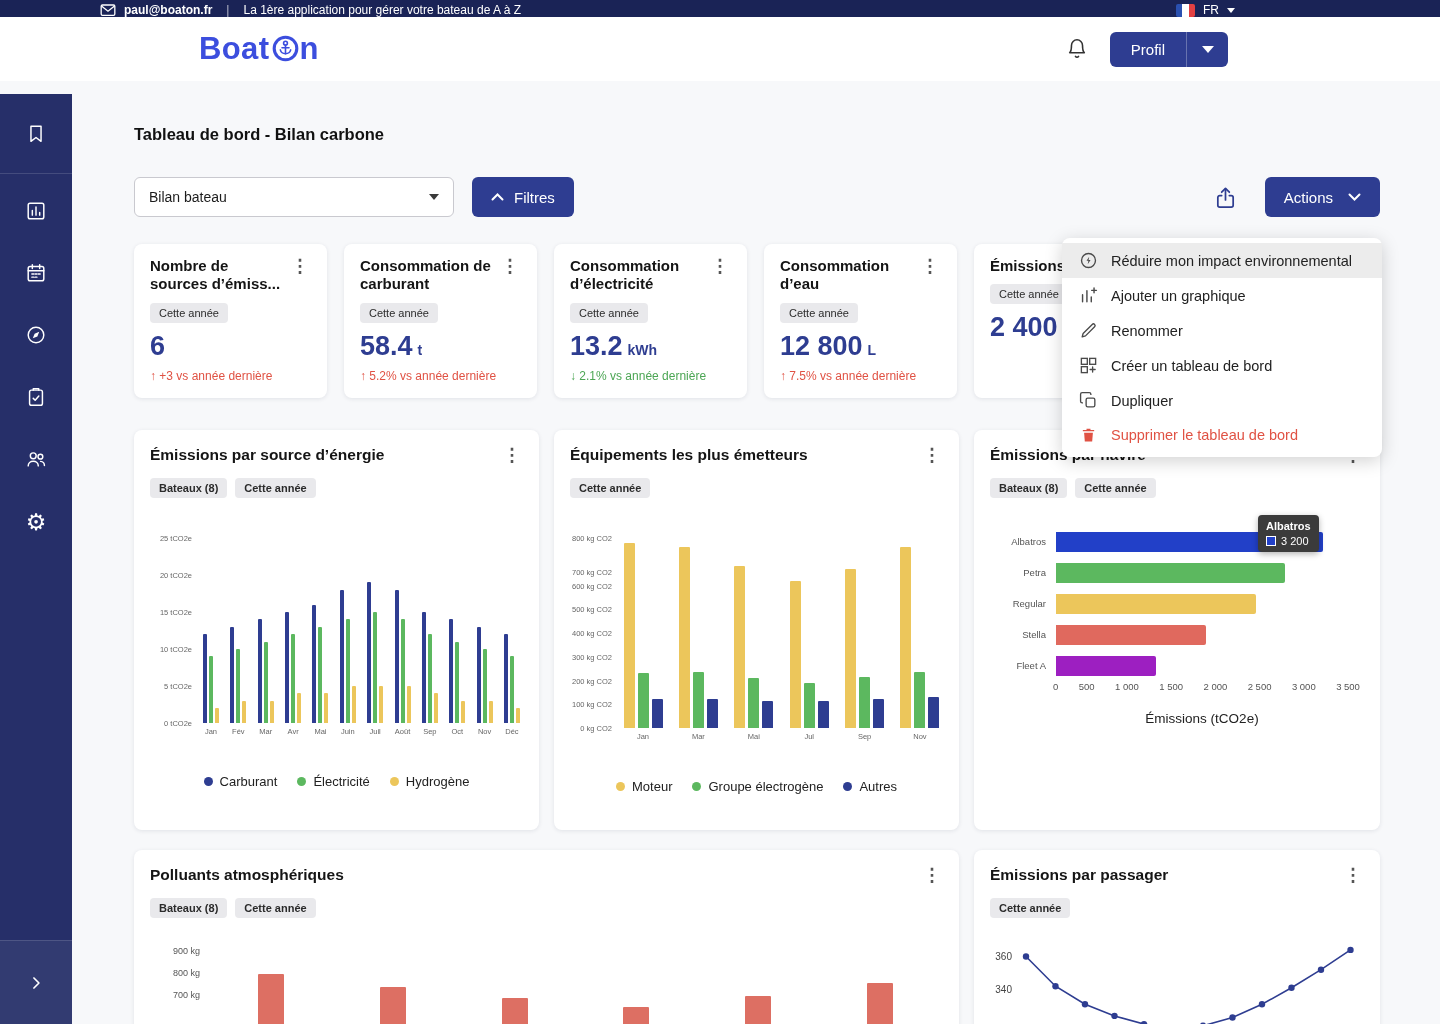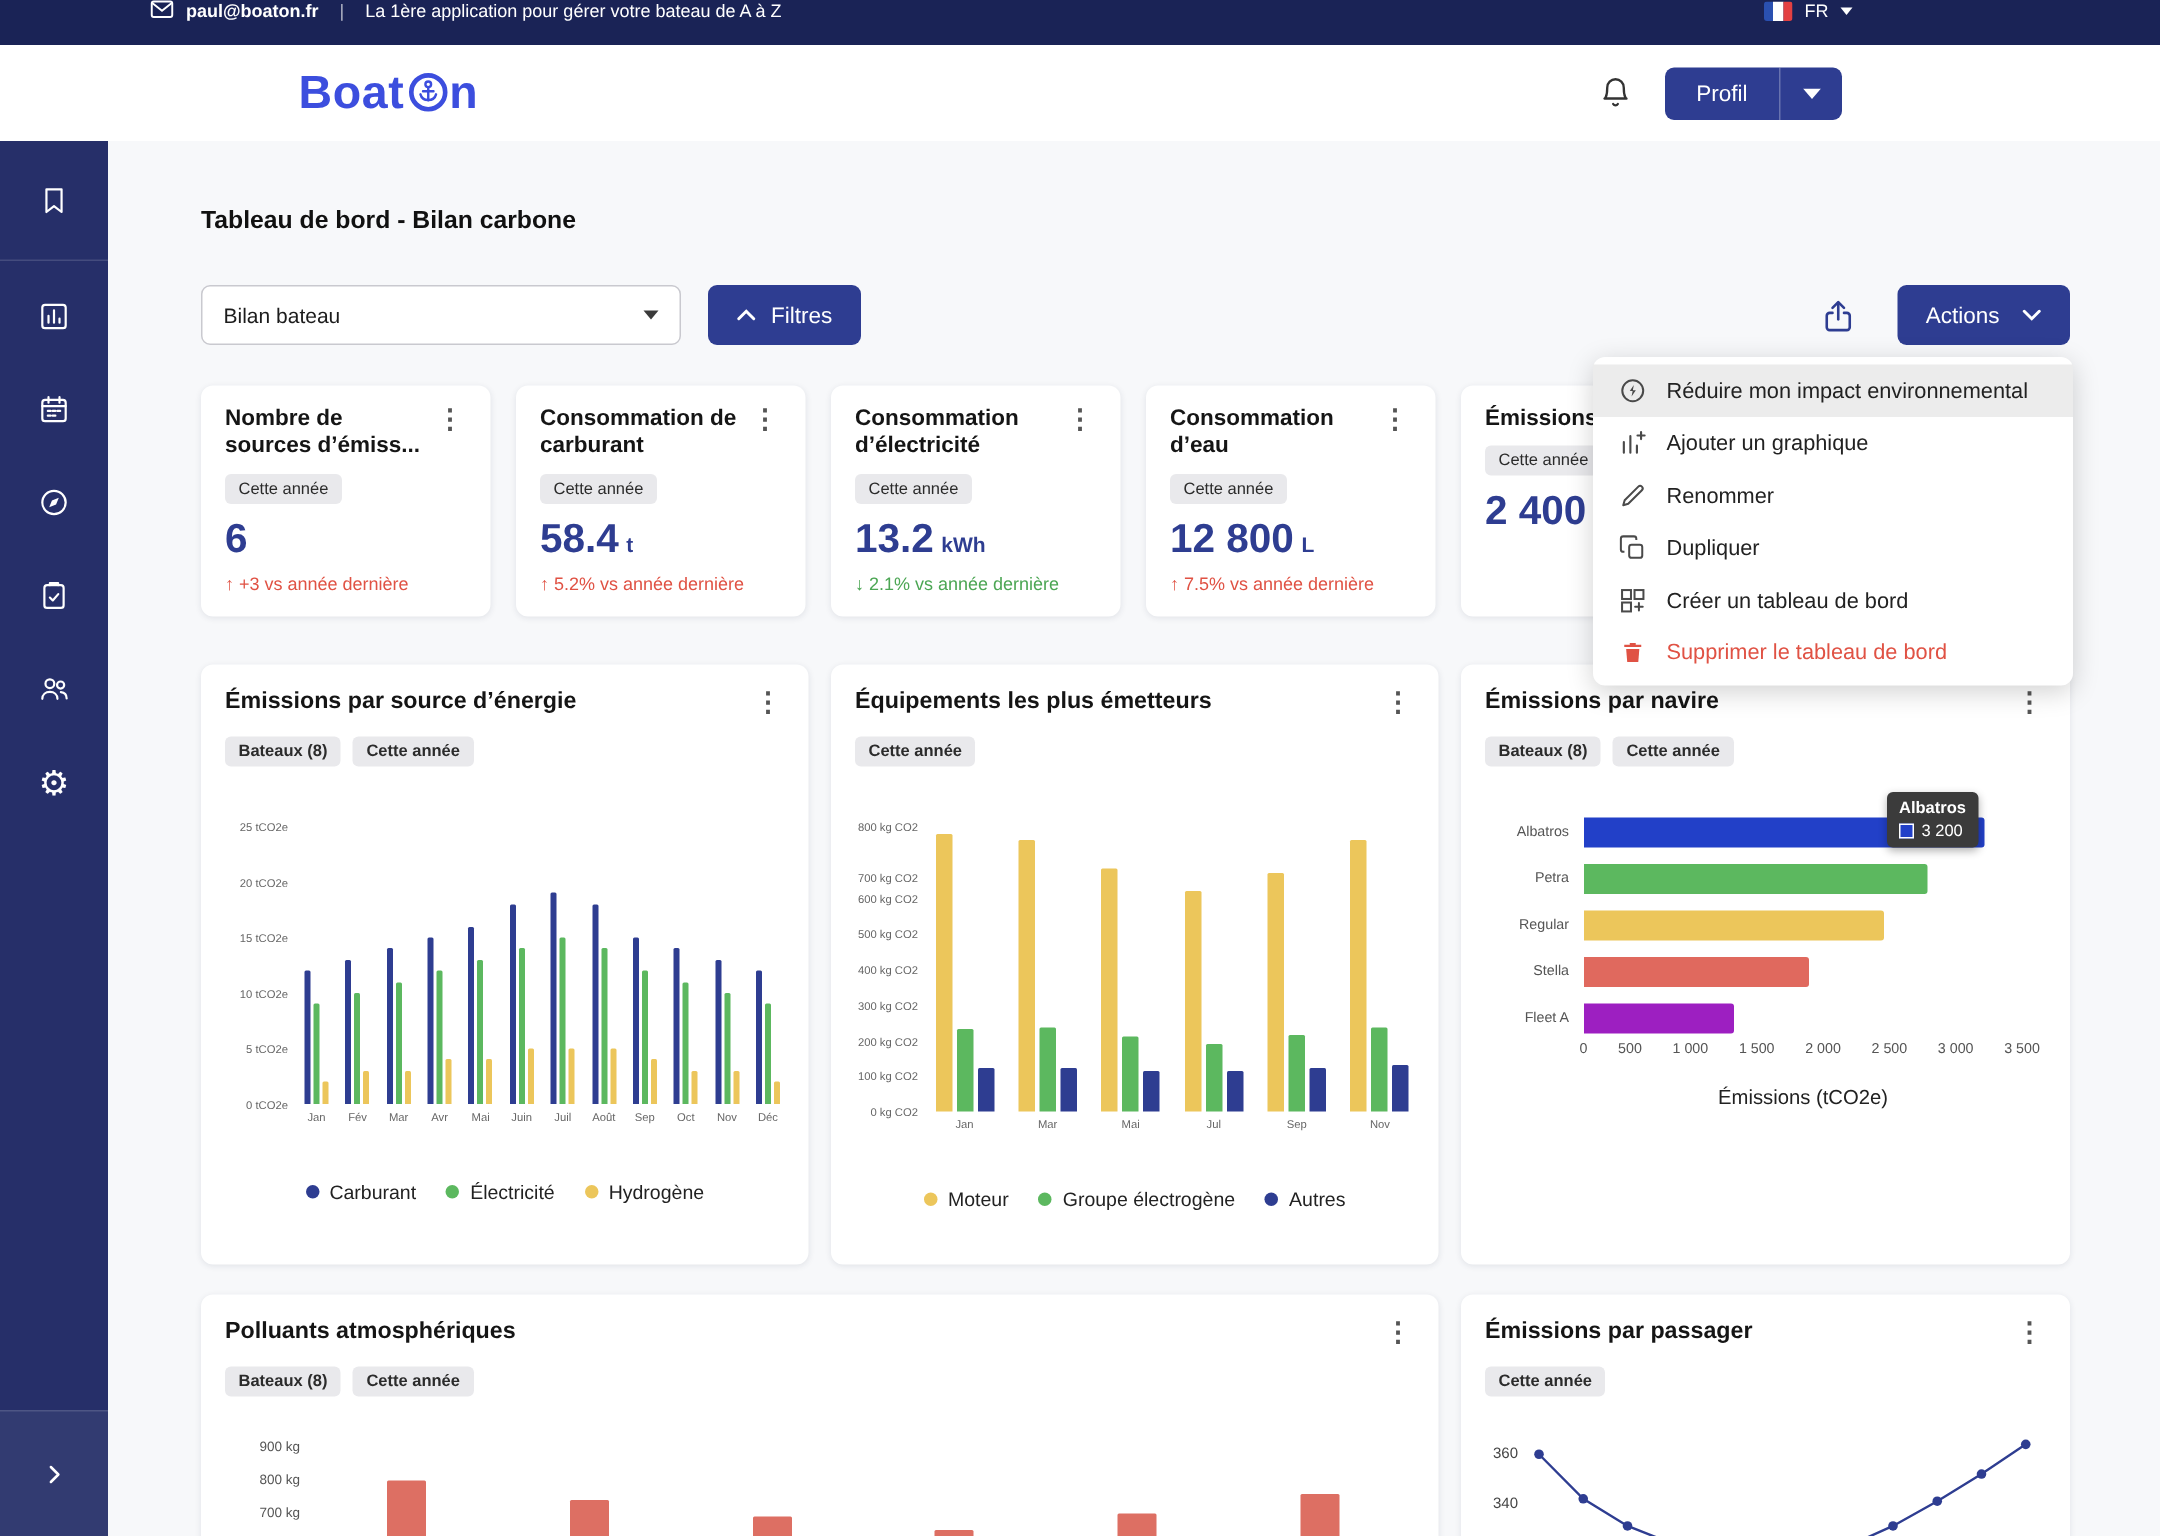--- a/index.html
+++ b/index.html
@@ -1,19 +1,19 @@
 <!DOCTYPE html>
 <html><head>
 <meta charset="utf-8">
 <style>
   html,body{margin:0;padding:0;}
   body{width:1440px;height:1024px;overflow:hidden;position:relative;font-family:"Liberation Sans",sans-serif;background:#f7f8fa;color:#1c1c1c;}
 
   
-  .topbar{height:30px;background:#1a2356;display:flex;align-items:flex-start;padding-left:100px;padding-right:205px;box-sizing:border-box;color:#fff;font-size:12px;}
+  .topbar{height:17px;background:#1a2356;display:flex;align-items:flex-end;padding-left:100px;padding-right:205px;box-sizing:border-box;color:#fff;font-size:12px;}
   .mail-icon{display:flex;margin-right:8px;}
   .topbar-email{font-weight:bold;cursor:pointer;}
   .topbar-sep{margin:0 14px;color:rgba(255,255,255,.65);}
   .topbar-right{margin-left:auto;display:flex;align-items:center;gap:8px;cursor:pointer;}
   .flag{width:19px;height:13px;border-radius:2px;overflow:hidden;display:flex;}
   .flag i{flex:1;}
   .flag .fb{background:#2a50b0}.flag .fw{background:#fff}.flag .fr{background:#e34042}
   .caret-down-white{width:0;height:0;border-left:4.5px solid transparent;border-right:4.5px solid transparent;border-top:5.5px solid #fff;}
 
   
@@ -709,38 +709,38 @@
   <div class="menu-item">
     <span class="mi-icon">
       <svg width="19" height="19" viewBox="0 0 24 24" fill="none" stroke="#4a4a4a" stroke-width="1.7" stroke-linejoin="round">
           <path d="M4 20l1.2-4.2L16.7 4.3a2.1 2.1 0 0 1 3 3L8.2 18.8 4 20z"></path>
         </svg>
     </span>
     <span class="mi-label">Renommer</span>
   </div>
   <div class="menu-item">
     <span class="mi-icon">
-      <svg width="19" height="19" viewBox="0 0 24 24" fill="none" stroke="#4a4a4a" stroke-width="1.7" stroke-linejoin="round">
-          <rect x="9" y="9" width="11" height="11" rx="2"></rect>
-          <path d="M5 15H4a2 2 0 0 1-2-2V4a2 2 0 0 1 2-2h9a2 2 0 0 1 2 2v1"></path>
-        </svg>
-    </span>
-    <span class="mi-label">Dupliquer</span>
-  </div>
-  <div class="menu-item">
-    <span class="mi-icon">
       <svg width="19" height="19" viewBox="0 0 24 24" fill="none" stroke="#4a4a4a" stroke-width="1.7">
           <rect x="3" y="3" width="7.5" height="7.5"></rect>
           <rect x="13.5" y="3" width="7.5" height="7.5"></rect>
           <rect x="3" y="13.5" width="7.5" height="7.5"></rect>
           <path d="M17.2 13.8v6.4M14 17h6.4" stroke-linecap="round"></path>
         </svg>
     </span>
     <span class="mi-label">Créer un tableau de bord</span>
   </div>
+  <div class="menu-item">
+    <span class="mi-icon">
+      <svg width="19" height="19" viewBox="0 0 24 24" fill="none" stroke="#4a4a4a" stroke-width="1.7" stroke-linejoin="round">
+          <rect x="9" y="9" width="11" height="11" rx="2"></rect>
+          <path d="M5 15H4a2 2 0 0 1-2-2V4a2 2 0 0 1 2-2h9a2 2 0 0 1 2 2v1"></path>
+        </svg>
+    </span>
+    <span class="mi-label">Dupliquer</span>
+  </div>
   <div class="menu-item danger">
     <span class="mi-icon">
       <svg width="17" height="18" viewBox="0 0 24 24">
           <path d="M9.2 3h5.6v1.8H20v2H4v-2h5.2z" fill="#e05244"></path>
           <path d="M5.8 8.8h12.4L17.2 21H6.8z" fill="#e05244"></path>
         </svg>
     </span>
     <span class="mi-label">Supprimer le tableau de bord</span>
   </div>
 </div>

